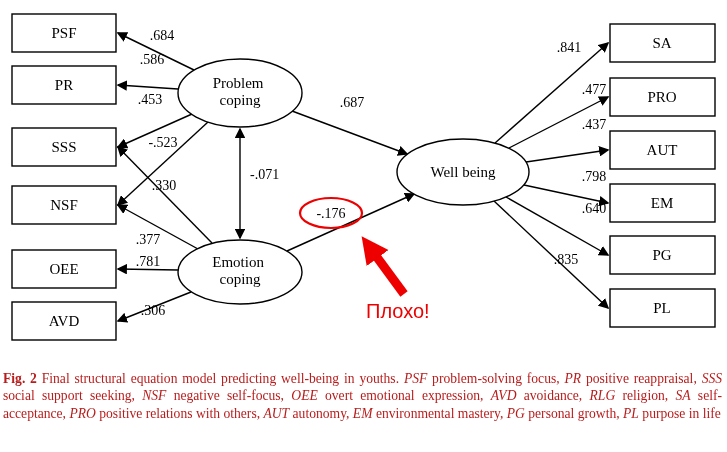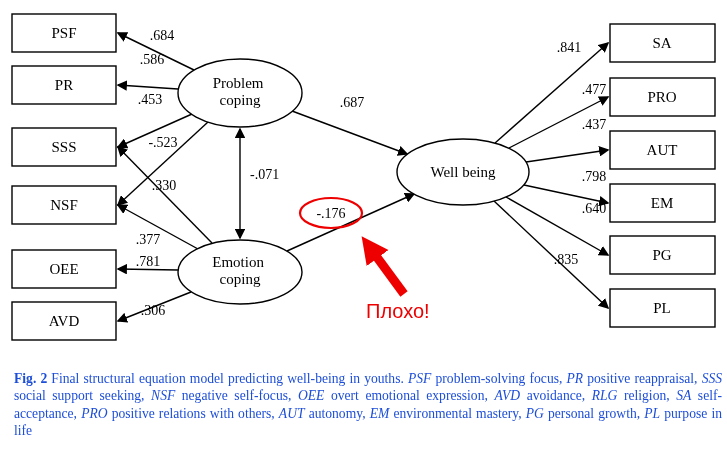--- a/index.html
+++ b/index.html
@@ -20,22 +20,22 @@
     text-anchor:middle;
   }
   .coef-start { text-anchor:start; }
   .red-note {
     font-family:"Liberation Sans", sans-serif; font-size:20px;
     text-anchor:start;
   }
   .red-ellipse { fill:none; stroke-width:2.2; }
   .red-arrow { fill:none; stroke-width:9; }
   .caption {
-    padding:10px 5px 0 14px;
-    font-size:13.6px; line-height:1.27; color:#1d4ed8;
+    padding:10px 5px 0 3px;
+    font-size:13.6px; line-height:1.27; color:#b91c1c;
     text-align:justify;
   }
   .cap-bold { font-weight:bold; }
   .cap-italic { font-style:italic; }
 </style>
 </head>
 <body>
 
 <svg width="727" height="360" viewBox="0 0 727 360">
   <defs>

